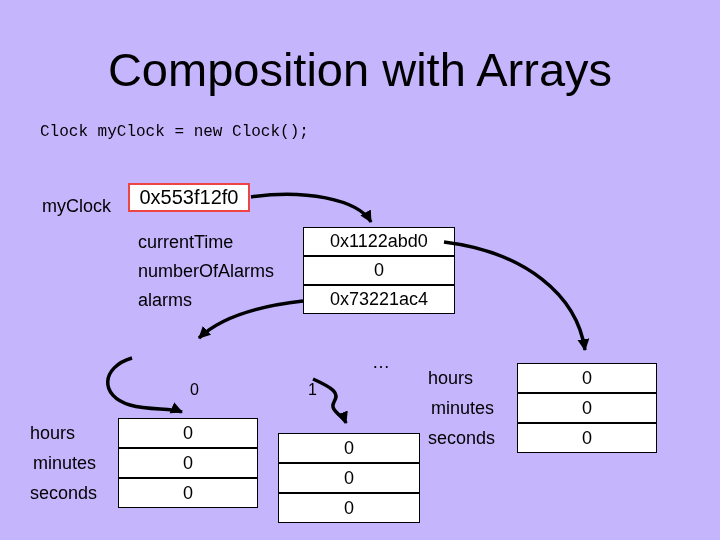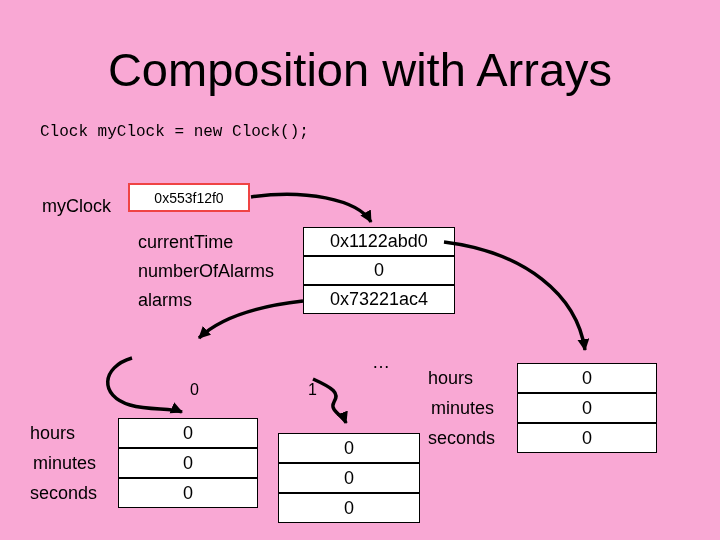--- a/index.html
+++ b/index.html
@@ -1,32 +1,32 @@
 <!DOCTYPE html>
 <html><head>
 <meta charset="utf-8">
 <style>
   html,body{margin:0;padding:0;background:#fff;}
   .slide{
-    position:relative;width:720px;height:540px;background:#f9a8d4;
+    position:relative;width:720px;height:540px;background:#c4b5fd;
     font-family:"Liberation Sans", sans-serif;color:#000;overflow:hidden;
   }
   .title{
     position:absolute;top:42px;left:0;width:720px;text-align:center;
     font-size:47px;letter-spacing:0px;white-space:nowrap;
   }
   .code{
     position:absolute;left:40px;top:123px;
     font-family:"Liberation Mono", monospace;font-size:16px;white-space:pre;
   }
   .lbl{position:absolute;font-size:18px;line-height:20px;white-space:nowrap;}
   .cellbox{
     position:absolute;box-sizing:border-box;border:1px solid #ef4444;background:#fff;
     display:flex;align-items:center;justify-content:center;
-    font-size:14px;
+    font-size:20px;
   }
   .stack{position:absolute;}
   .stack .row{
     box-sizing:border-box;border:1px solid #000;background:#fff;
     display:flex;align-items:center;justify-content:center;
     font-size:18px;height:30px;
   }
   .objrows .row{height:29px;}
   .arraybox{position:absolute;display:flex;}
   .arraybox .cell{

